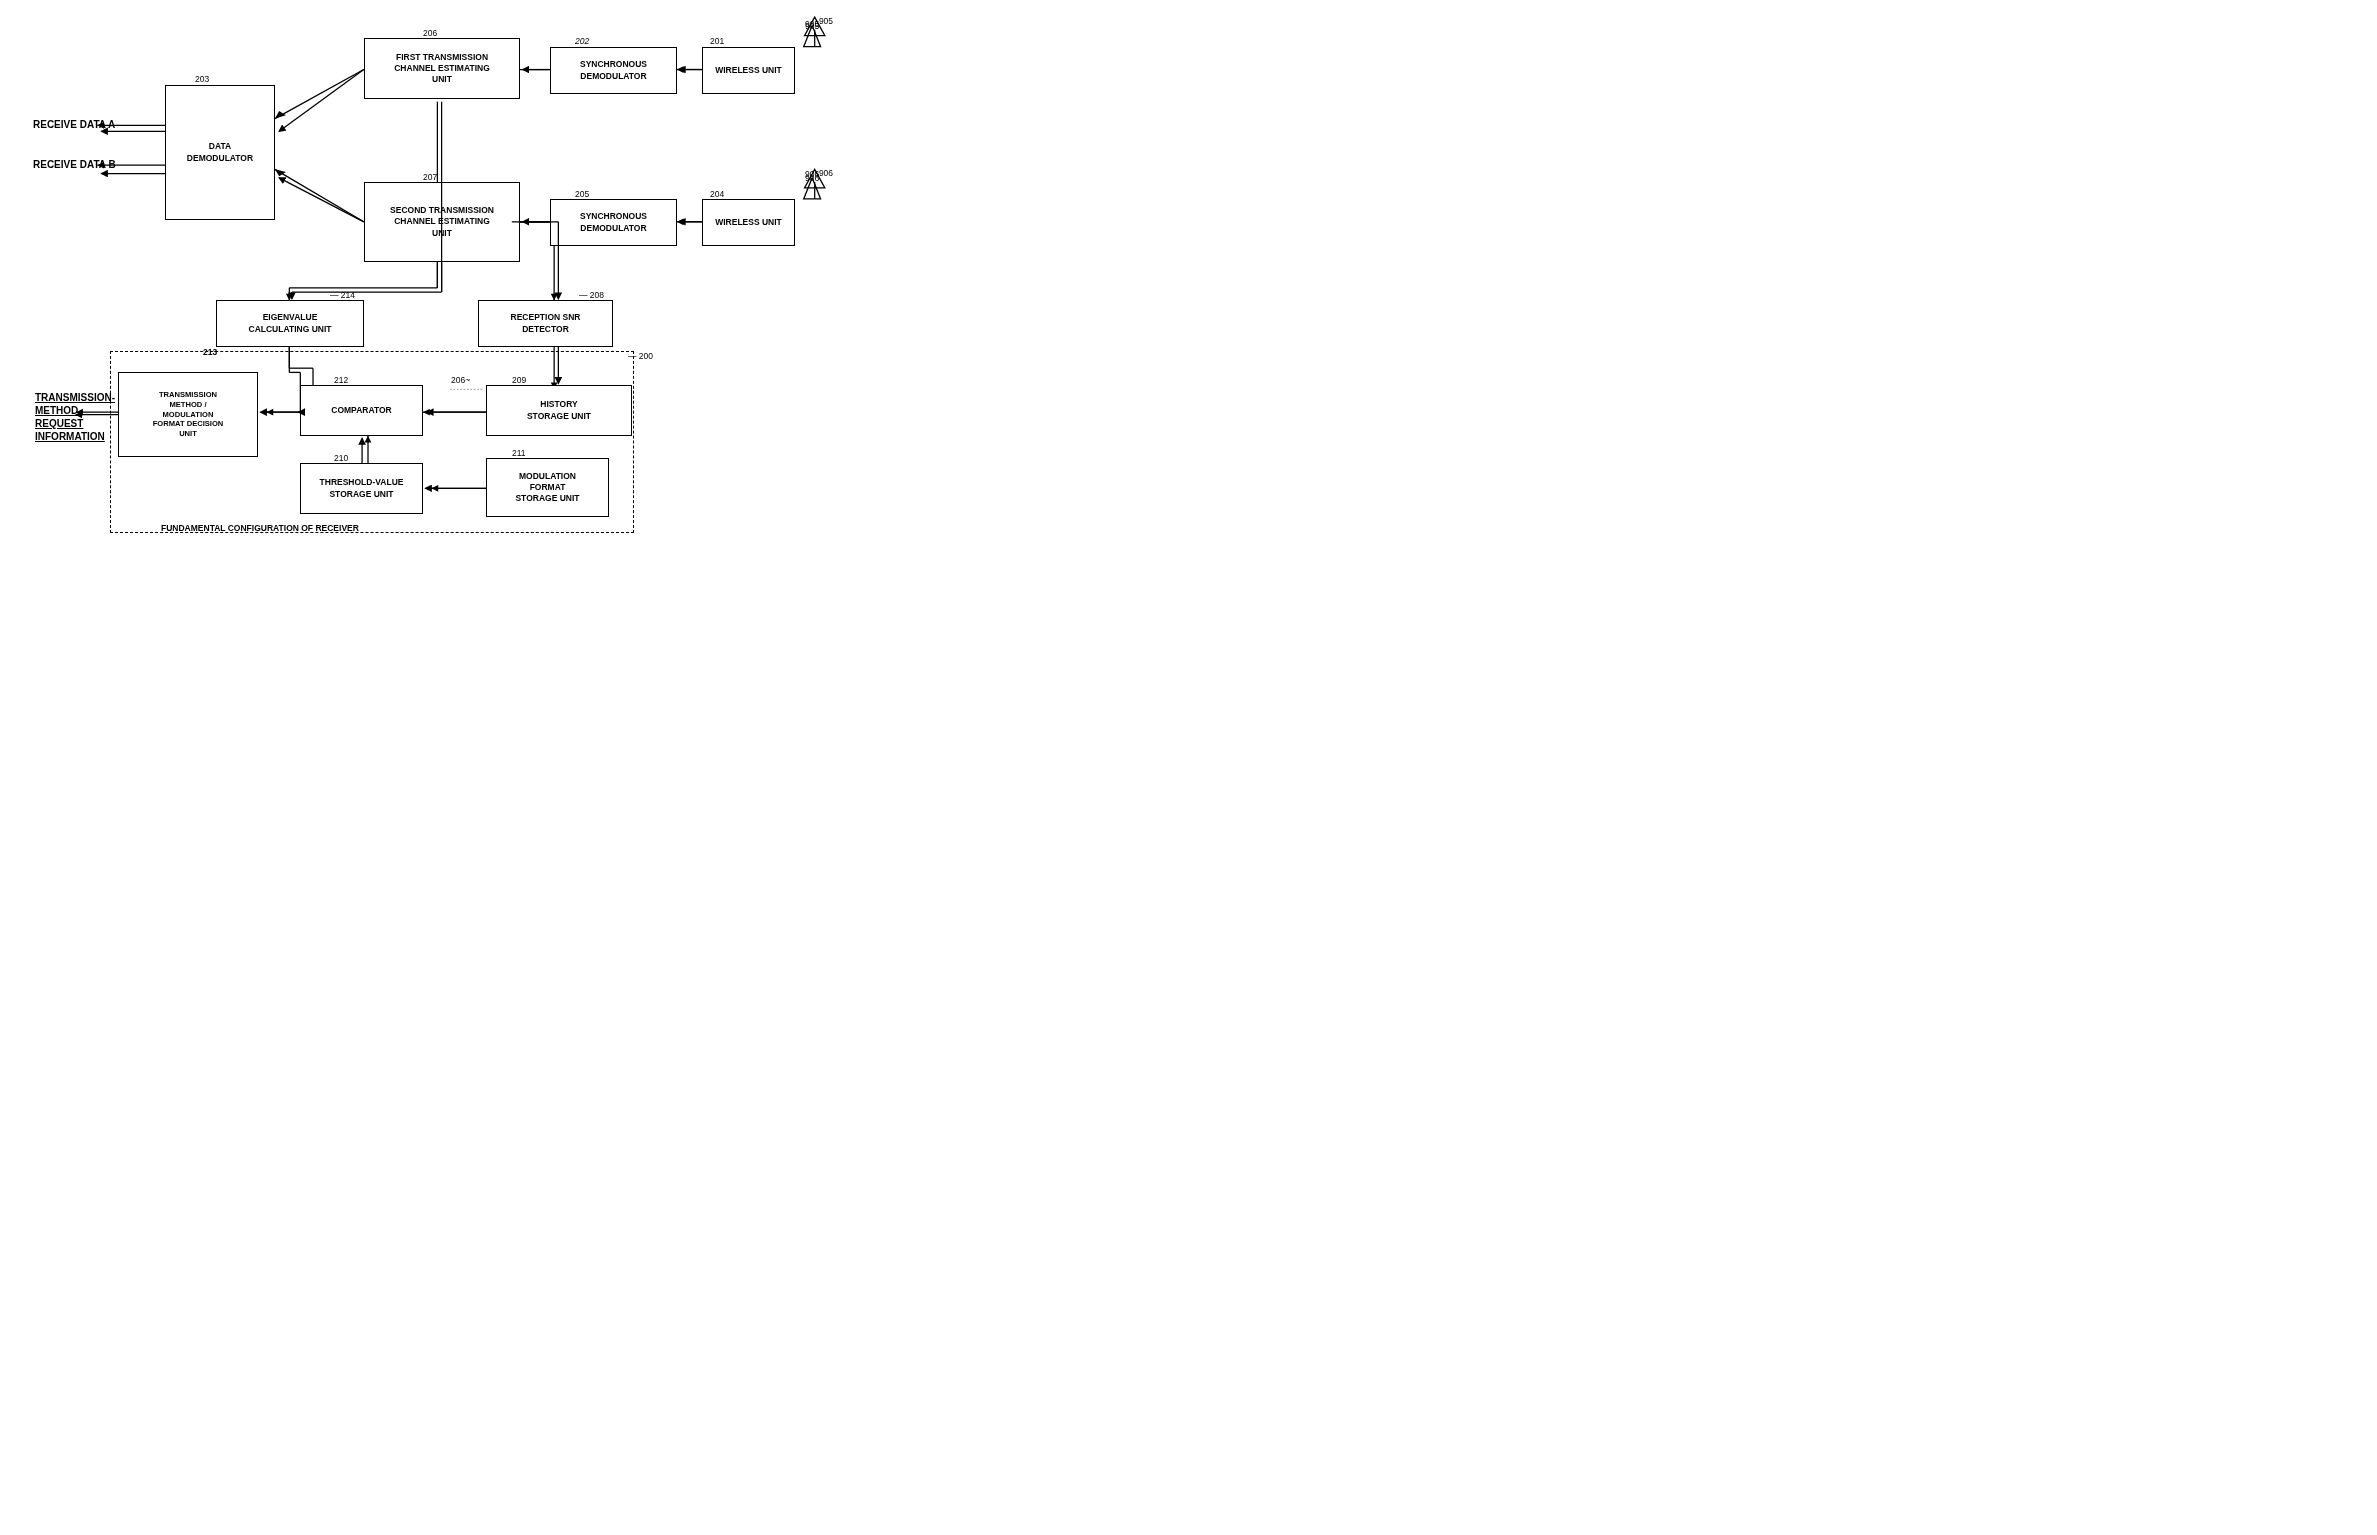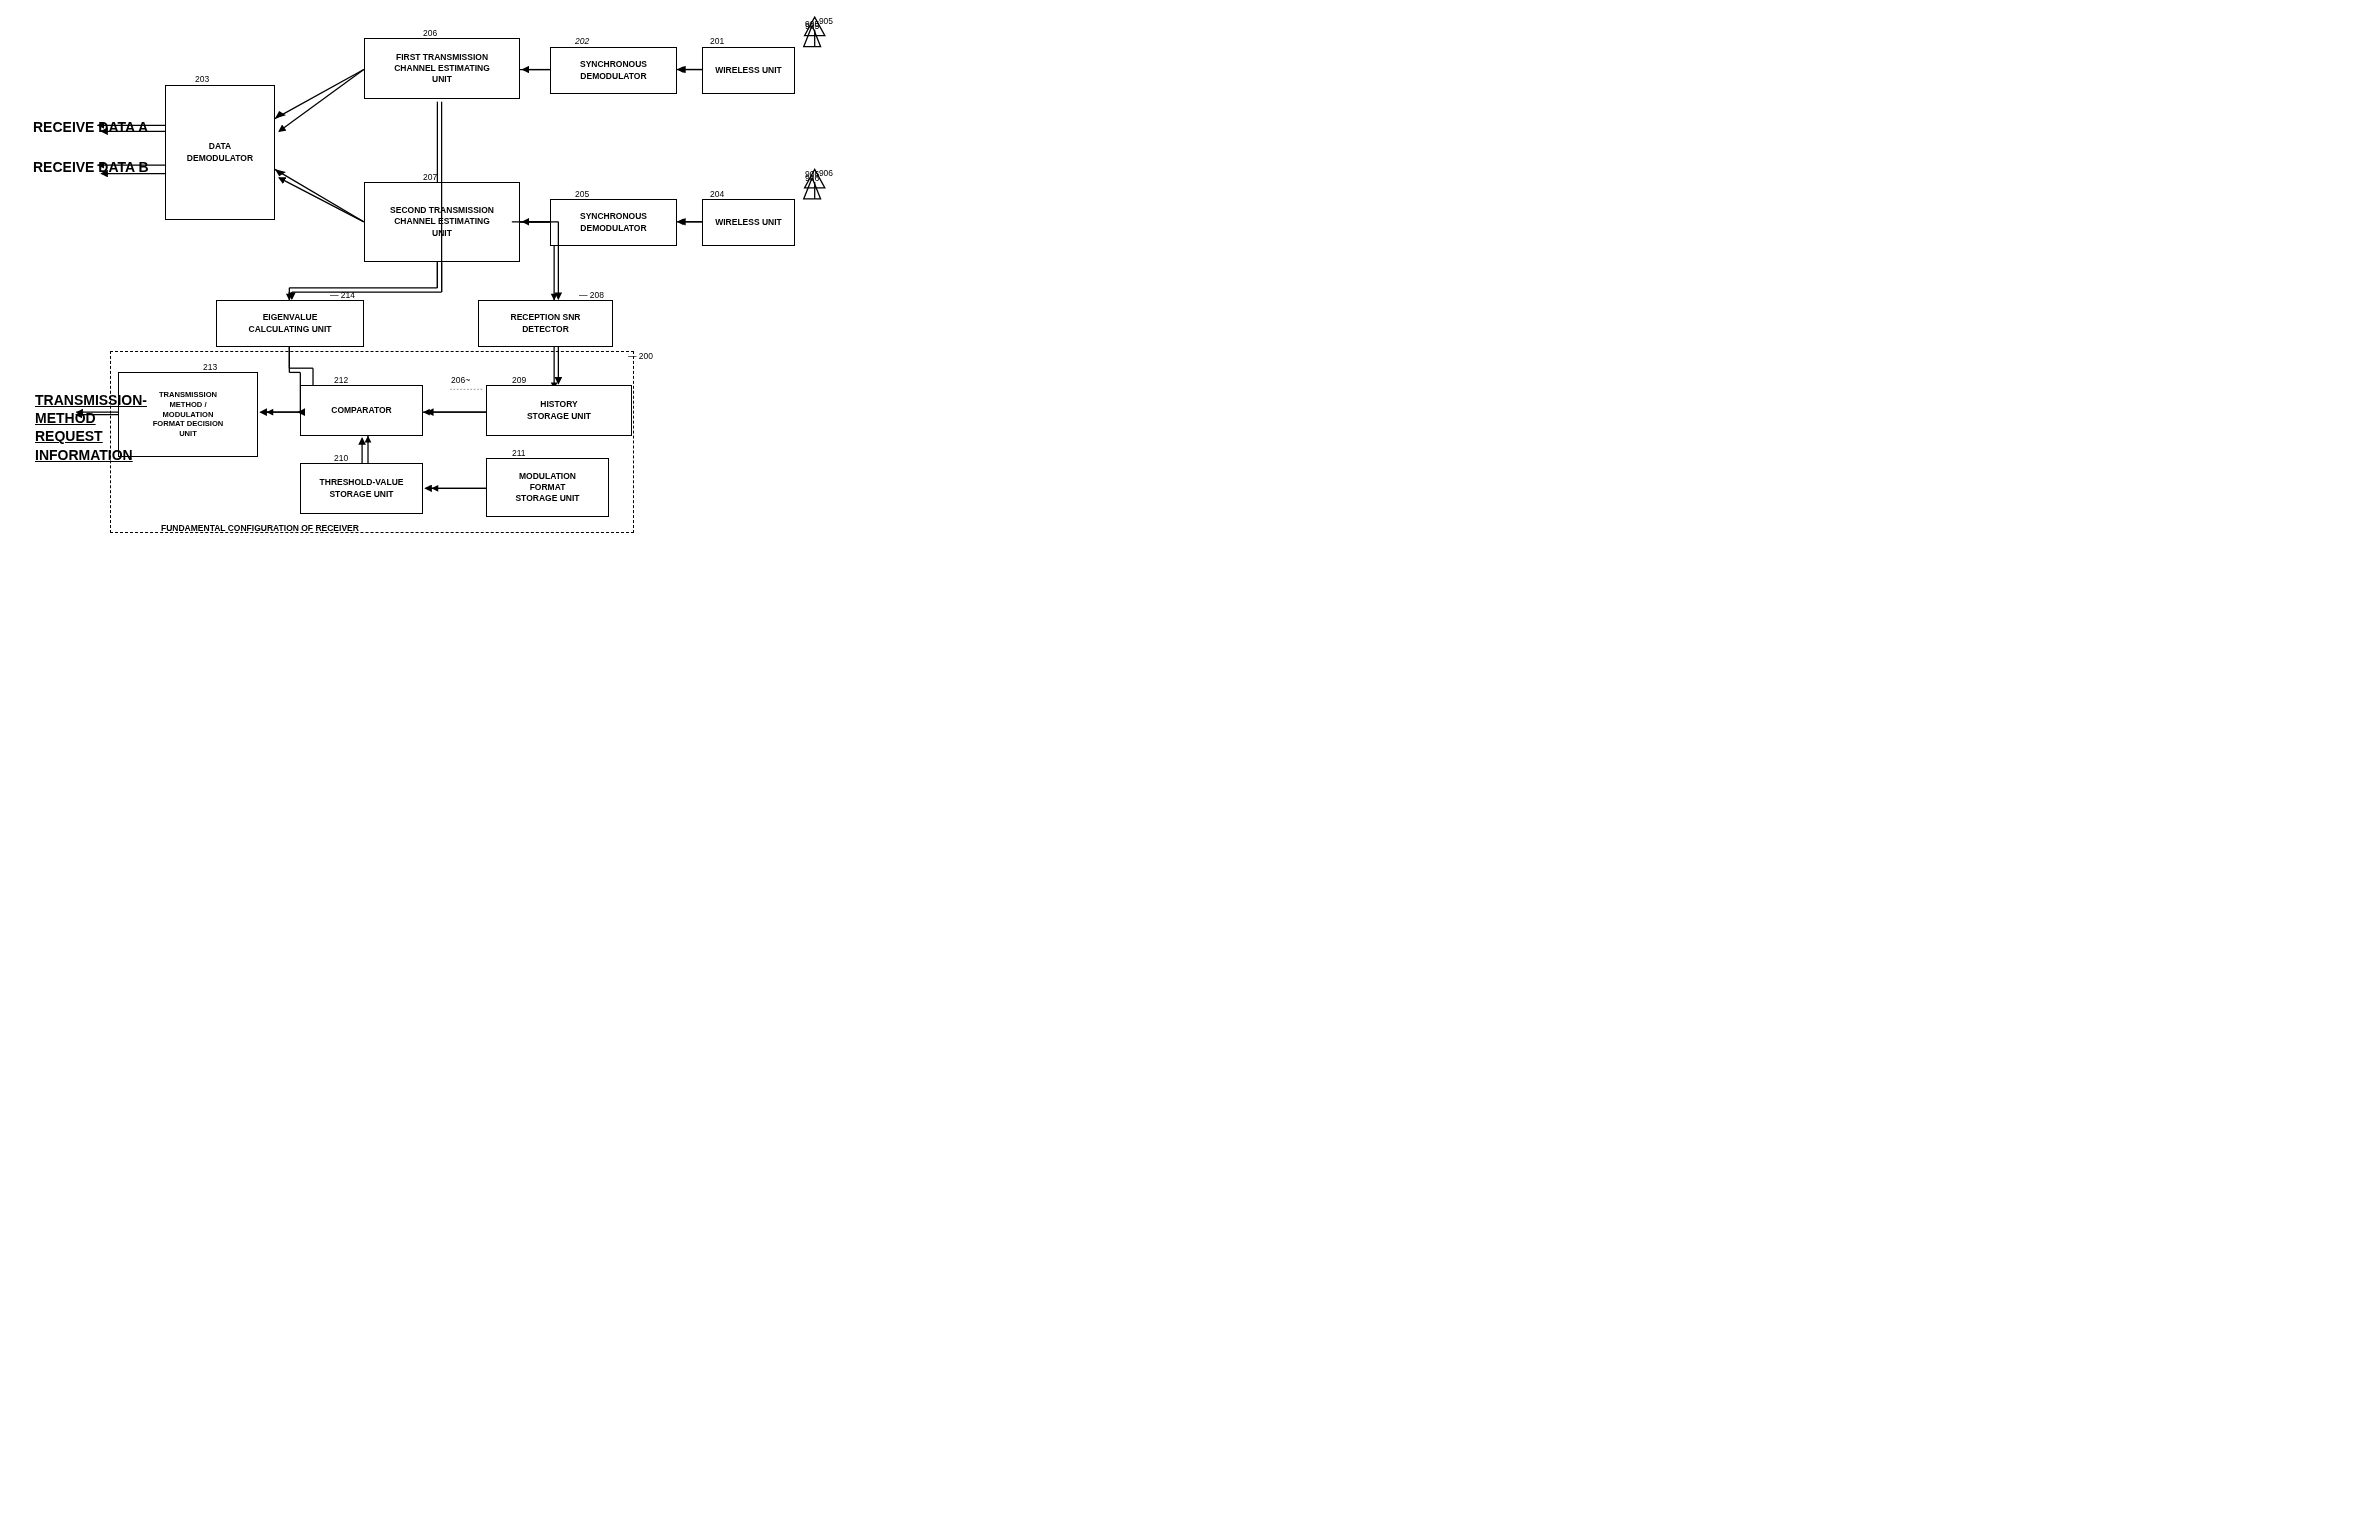--- a/index.html
+++ b/index.html
@@ -50,23 +50,23 @@
       height: 546px;
       pointer-events: none;
     }
     .dashed-box {
       position: absolute;
       border: 1.7px dashed #000;
       background: transparent;
     }
     .text-label {
       position: absolute;
-      font-size: 14px;
+      font-size: 10px;
       font-weight: bold;
-      text-align: center;
+      text-align: left;
       padding-left: 16px;
     }
   </style>
 </head>
 <body>
 
 <div class="diagram">
 
   <svg class="svg-overlay" viewBox="0 0 1000 645" width="846" height="546">
 
@@ -201,21 +201,21 @@
   <div class="ref-num" style="left:451px; top:375px;">206~</div>
 
   <div class="block" style="left:300px; top:385px; width:123px; height:51px;">
     <span>COMPARATOR</span>
   </div>
   <div class="ref-num" style="left:334px; top:375px;">212</div>
 
   <div class="block" style="left:118px; top:372px; width:140px; height:85px;">
     <span style="font-size:7.6px;">TRANSMISSION<br>METHOD /<br>MODULATION<br>FORMAT DECISION<br>UNIT</span>
   </div>
-  <div class="ref-num" style="left:203px; top:362px;">213</div>
+  <div class="ref-num" style="left:203px; top:347px;font-weight:bold;">213</div>
 
   <div class="block" style="left:300px; top:463px; width:123px; height:51px;">
     <span>THRESHOLD-VALUE<br>STORAGE UNIT</span>
   </div>
   <div class="ref-num" style="left:334px; top:453px;">210</div>
 
   <div class="block" style="left:486px; top:458px; width:123px; height:59px;">
     <span>MODULATION<br>FORMAT<br>STORAGE UNIT</span>
   </div>
   <div class="ref-num" style="left:512px; top:448px;">211</div>

